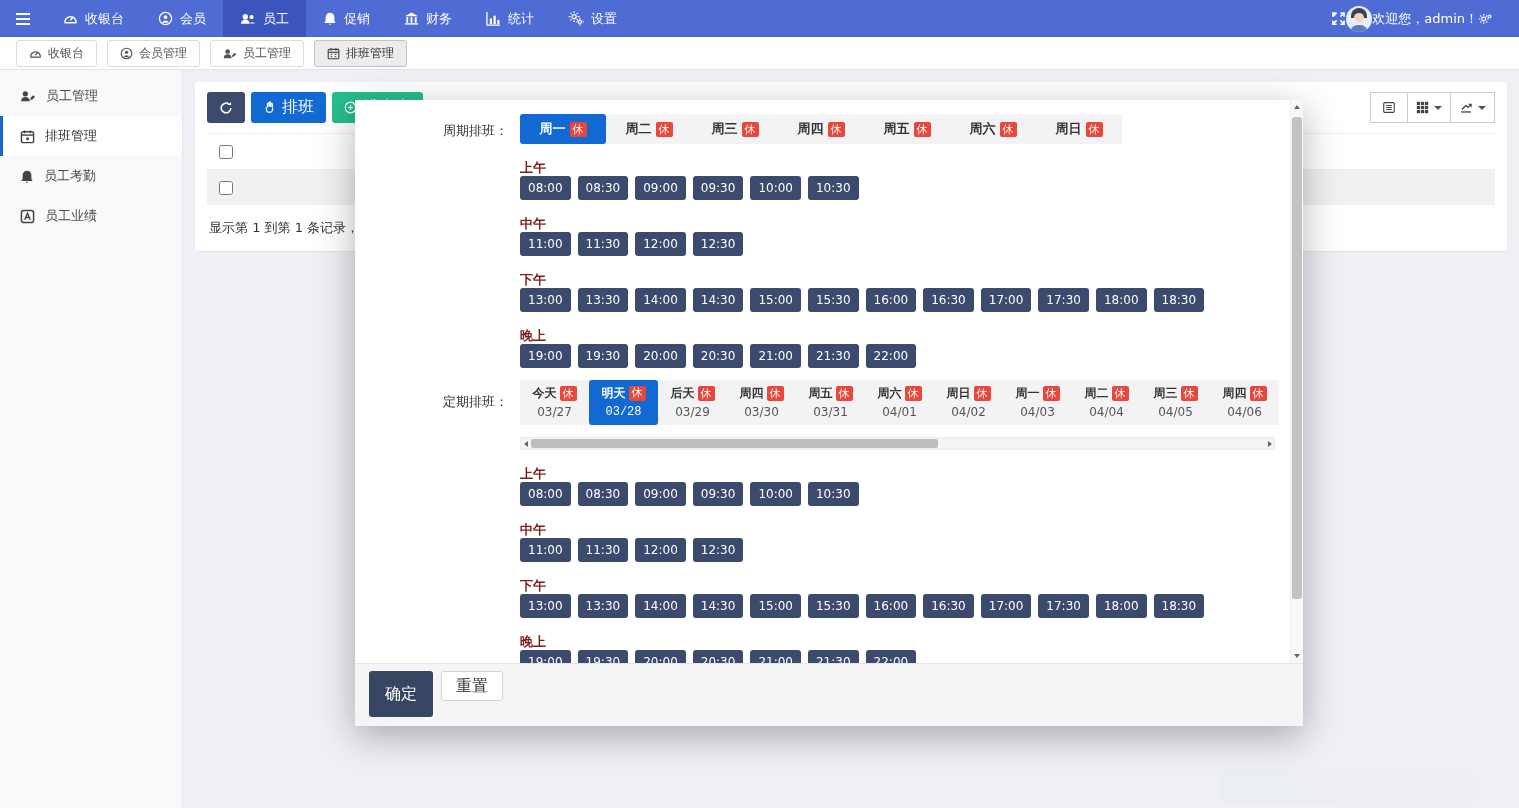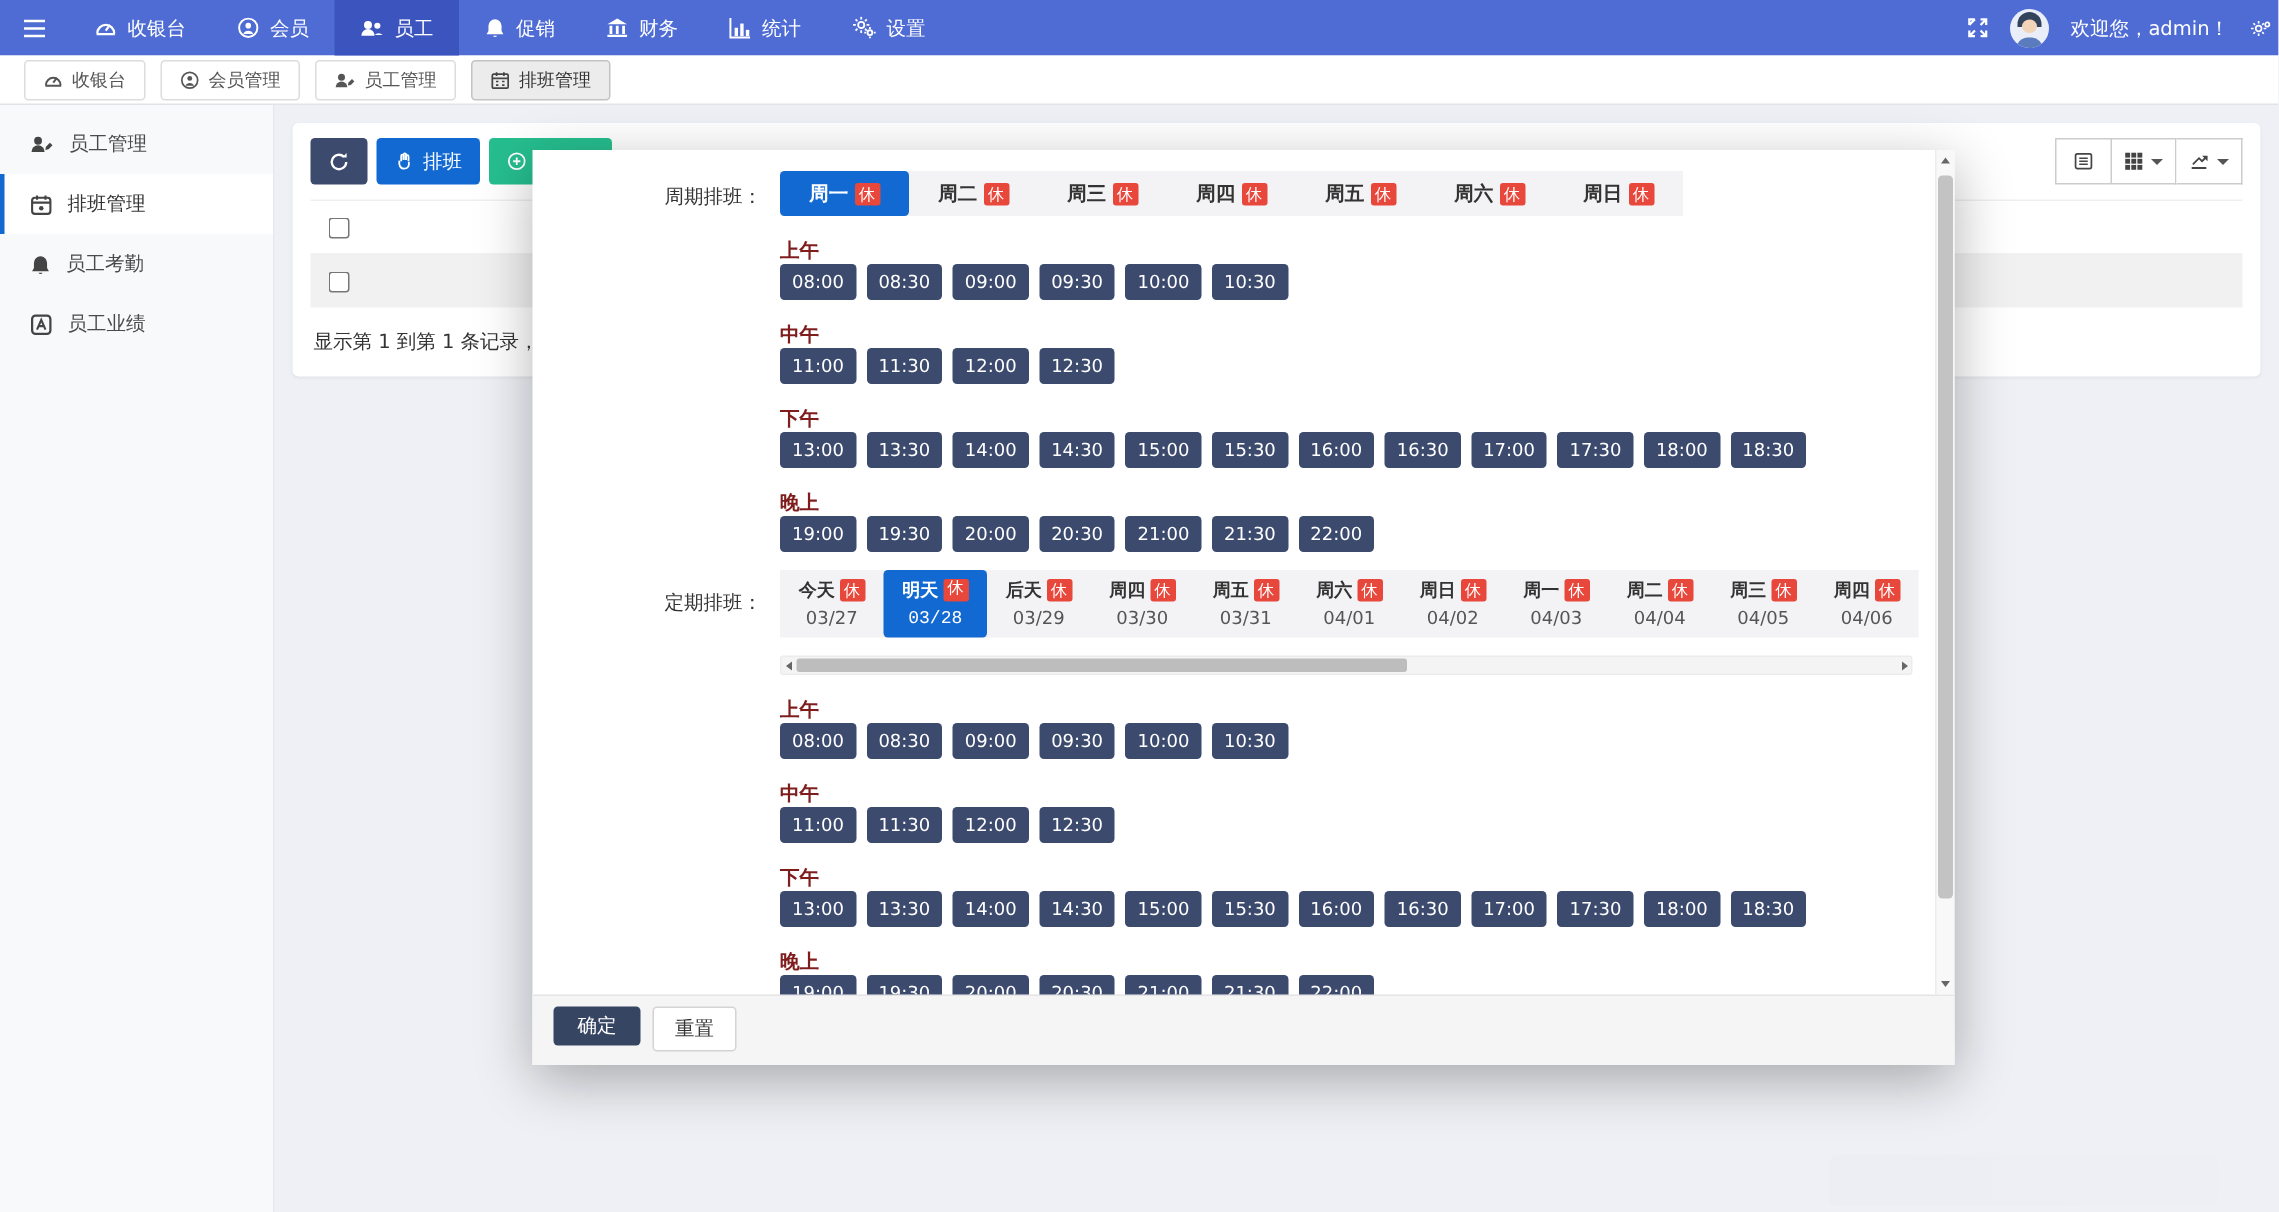--- a/index.html
+++ b/index.html
@@ -8,42 +8,42 @@
     font-family:"DejaVu Sans","Liberation Sans",sans-serif;
     background:#eef0f5; color:#333; font-size:13px; position:relative;
   }
   svg { display:block; }
 
   
   .navbar { height:37px; background:var(--navbar,#4e6cd3); display:flex; align-items:stretch; color:#fff; }
   .nav-menu-btn { width:46px; display:flex; align-items:center; justify-content:center; cursor:pointer; }
   .nav-item { display:flex; align-items:center; gap:7px; padding:0 17px; font-size:13px; cursor:pointer; }
   .nav-item.active { background:var(--navbar-active,#3c55be); }
-  .nav-right { margin-left:auto; display:flex; align-items:center; gap:14px; padding-right:4px; }
+  .nav-right { margin-left:auto; display:flex; align-items:center; padding-right:26px; }
   .avatar { width:26px; height:26px; border-radius:50%; background:#e9eef8; overflow:hidden; position:relative; }
   .avatar .hair { position:absolute; top:2px; left:5px; width:16px; height:10px; border-radius:8px 8px 0 0; background:#34435c; }
   .avatar .face { position:absolute; top:7px; left:8px; width:10px; height:9px; border-radius:50%; background:#f2d4b8; }
   .avatar .body { position:absolute; bottom:-3px; left:4px; width:18px; height:10px; border-radius:8px 8px 0 0; background:#5a7bbd; }
 
   
   .tabbar { height:33px; background:#fff; border-bottom:1px solid #e2e3e6; display:flex; align-items:center; gap:10px; padding:0 16px; }
   .tab-pill { display:flex; align-items:center; gap:6px; border:1px solid #dcdcdc; background:#fff; border-radius:3px; padding:4px 12px; font-size:12px; color:#555; cursor:pointer; }
   .tab-pill.active { background:#ececec; border-color:#c3c3c3; color:#333; }
 
   
   .layout { display:flex; height:738px; }
   .sidebar { width:183px; background:#f8f9fb; border-right:1px solid #e6e7ea; padding-top:6px; flex:none; }
   .side-item { height:40px; display:flex; align-items:center; gap:10px; padding-left:17px; font-size:13px; color:#4a4a4a; border-left:3px solid transparent; cursor:pointer; }
   .side-item.active { background:#fff; border-left-color:var(--primary,#1269d2); color:#333; }
   .side-item svg { flex:none; }
 
   .main { flex:1; position:relative; padding:12px; }
   .card { background:#fff; border-radius:4px; box-shadow:0 1px 2px rgba(0,0,0,.06); padding:10px 12px 14px; min-height:158px; }
   .card-toolbar { display:flex; align-items:center; }
-  .btn { border:none; border-radius:3px; font-size:13px; cursor:pointer; display:inline-flex; align-items:center; gap:6px; font-family:inherit; }
+  .btn { border:none; border-radius:3px; font-size:16px; cursor:pointer; display:inline-flex; align-items:center; gap:6px; font-family:inherit; }
   .btn-refresh { background:var(--navy,#3c4a6e); color:#fff; width:38px; height:31px; justify-content:center; }
   .btn-blue { background:var(--primary,#1269d2); color:#fff; height:31px; padding:0 12px; margin-left:6px; }
   .btn-green { background:var(--green,#26be8e); color:#fff; height:31px; padding:0 12px; margin-left:6px; }
   .toolbar-right { margin-left:auto; display:flex; }
   .btn-outline { background:#fff; border:1px solid #ccc; height:31px; min-width:38px; padding:0 8px; display:inline-flex; align-items:center; justify-content:center; gap:5px; cursor:pointer; color:#444; }
   .btn-outline + .btn-outline { border-left:none; }
   .caret { width:0; height:0; border-left:4px solid transparent; border-right:4px solid transparent; border-top:4px solid #555; }
 
   .table-area { margin-top:10px; }
   .t-row { height:36px; display:flex; align-items:center; padding-left:12px; border-top:1px solid #efefef; }
@@ -93,21 +93,21 @@
   .tri-r { width:0; height:0; border-top:3px solid transparent; border-bottom:3px solid transparent; border-left:4px solid #666; }
 
   .v-scroll { position:absolute; top:0; right:0; bottom:0; width:13px; background:#f8f8f8; border-left:1px solid #ececec; }
   .v-thumb { position:absolute; top:17px; left:1px; right:1px; height:482px; background:#c3c3c3; border-radius:3px; }
   .v-arrow { position:absolute; left:0; right:0; height:14px; display:flex; align-items:center; justify-content:center; }
   .v-arrow.up { top:0; } .v-arrow.down { bottom:0; }
   .tri-u { width:0; height:0; border-left:3px solid transparent; border-right:3px solid transparent; border-bottom:4px solid #666; }
   .tri-d { width:0; height:0; border-left:3px solid transparent; border-right:3px solid transparent; border-top:4px solid #666; }
 
   .modal-footer { border-top:1px solid #e5e5e5; background:#f5f5f5; padding:7px 14px 9px; display:flex; gap:8px; }
-  .btn-confirm { background:#364562; color:#fff; height:26px; padding:0 16px; border-radius:3px; }
+  .btn-confirm { background:#364562; color:#fff; height:46px; padding:0 16px; border-radius:3px; }
   .btn-reset { background:#fff; border:1px solid #d4d4d4; color:#333; height:30px; padding:0 14px; border-radius:3px; }
 
   .mt20 { margin-top:20px; } .mt14 { margin-top:14px; }
 
   .watermark { position:absolute; right:40px; bottom:4px; width:260px; height:34px; border-radius:6px;
     background:linear-gradient(90deg,#e8ebf1,#eceef3); opacity:.45; }
 </style>
 </head>
 <body>
 

